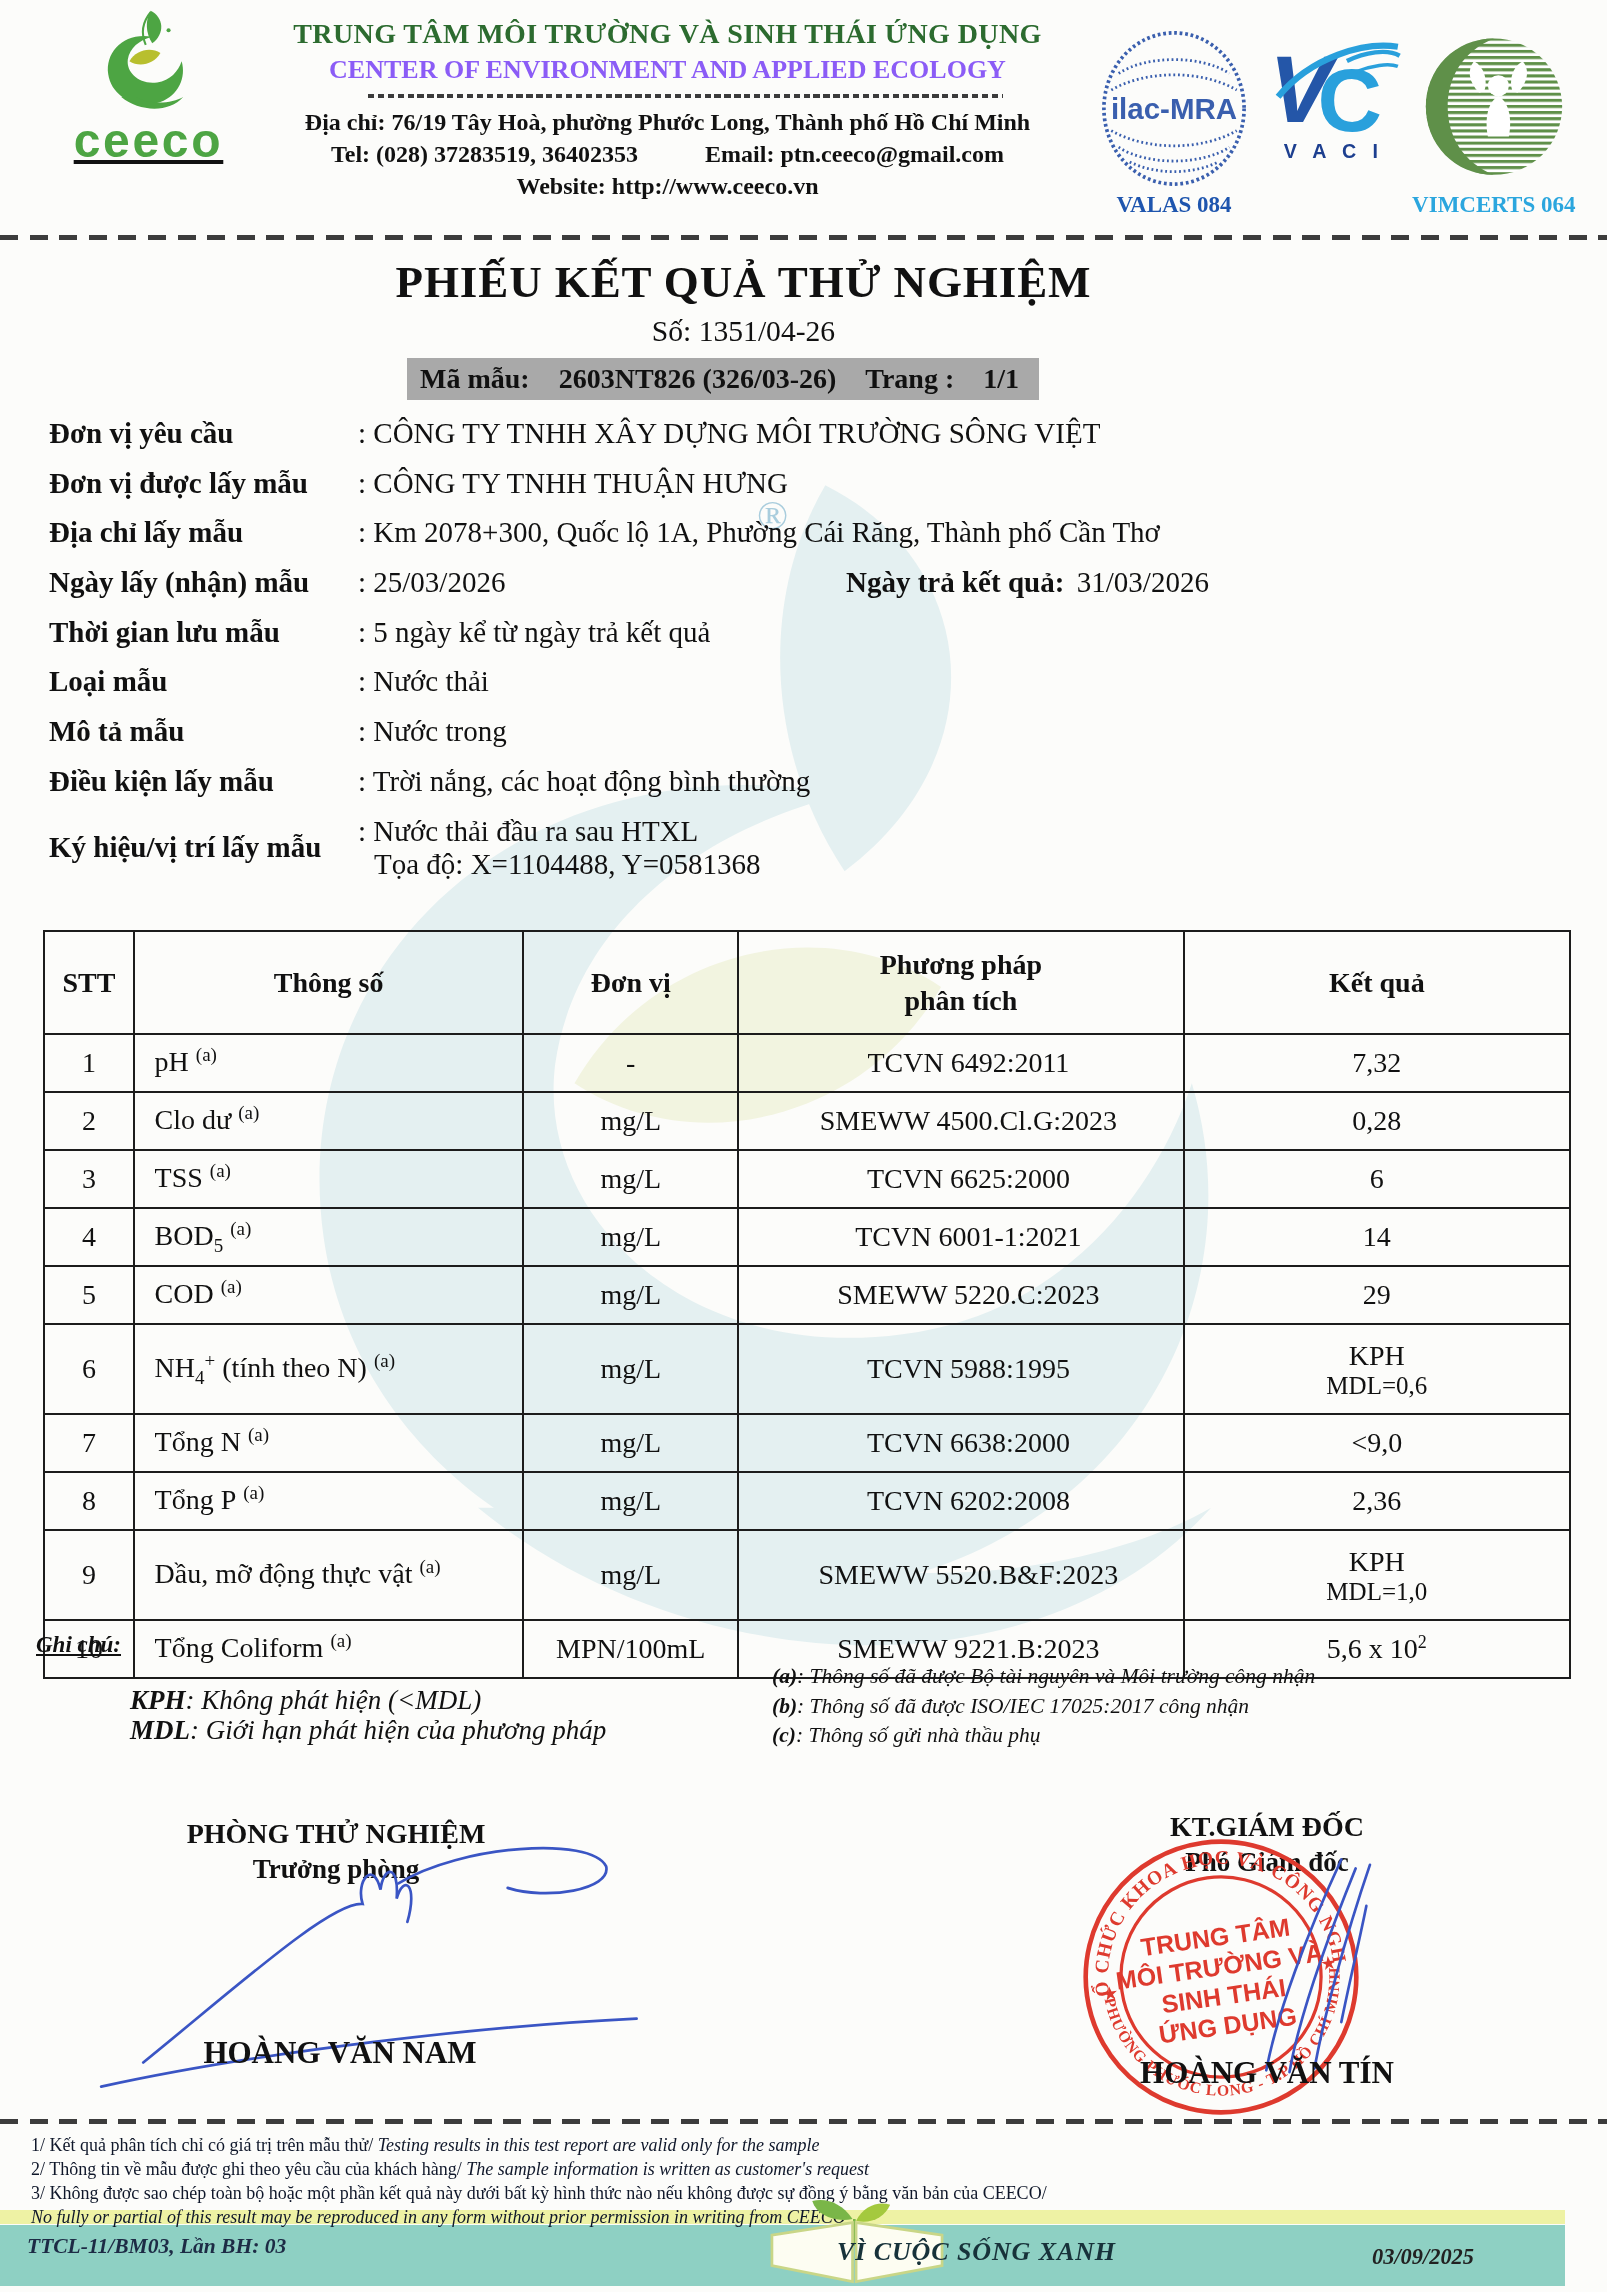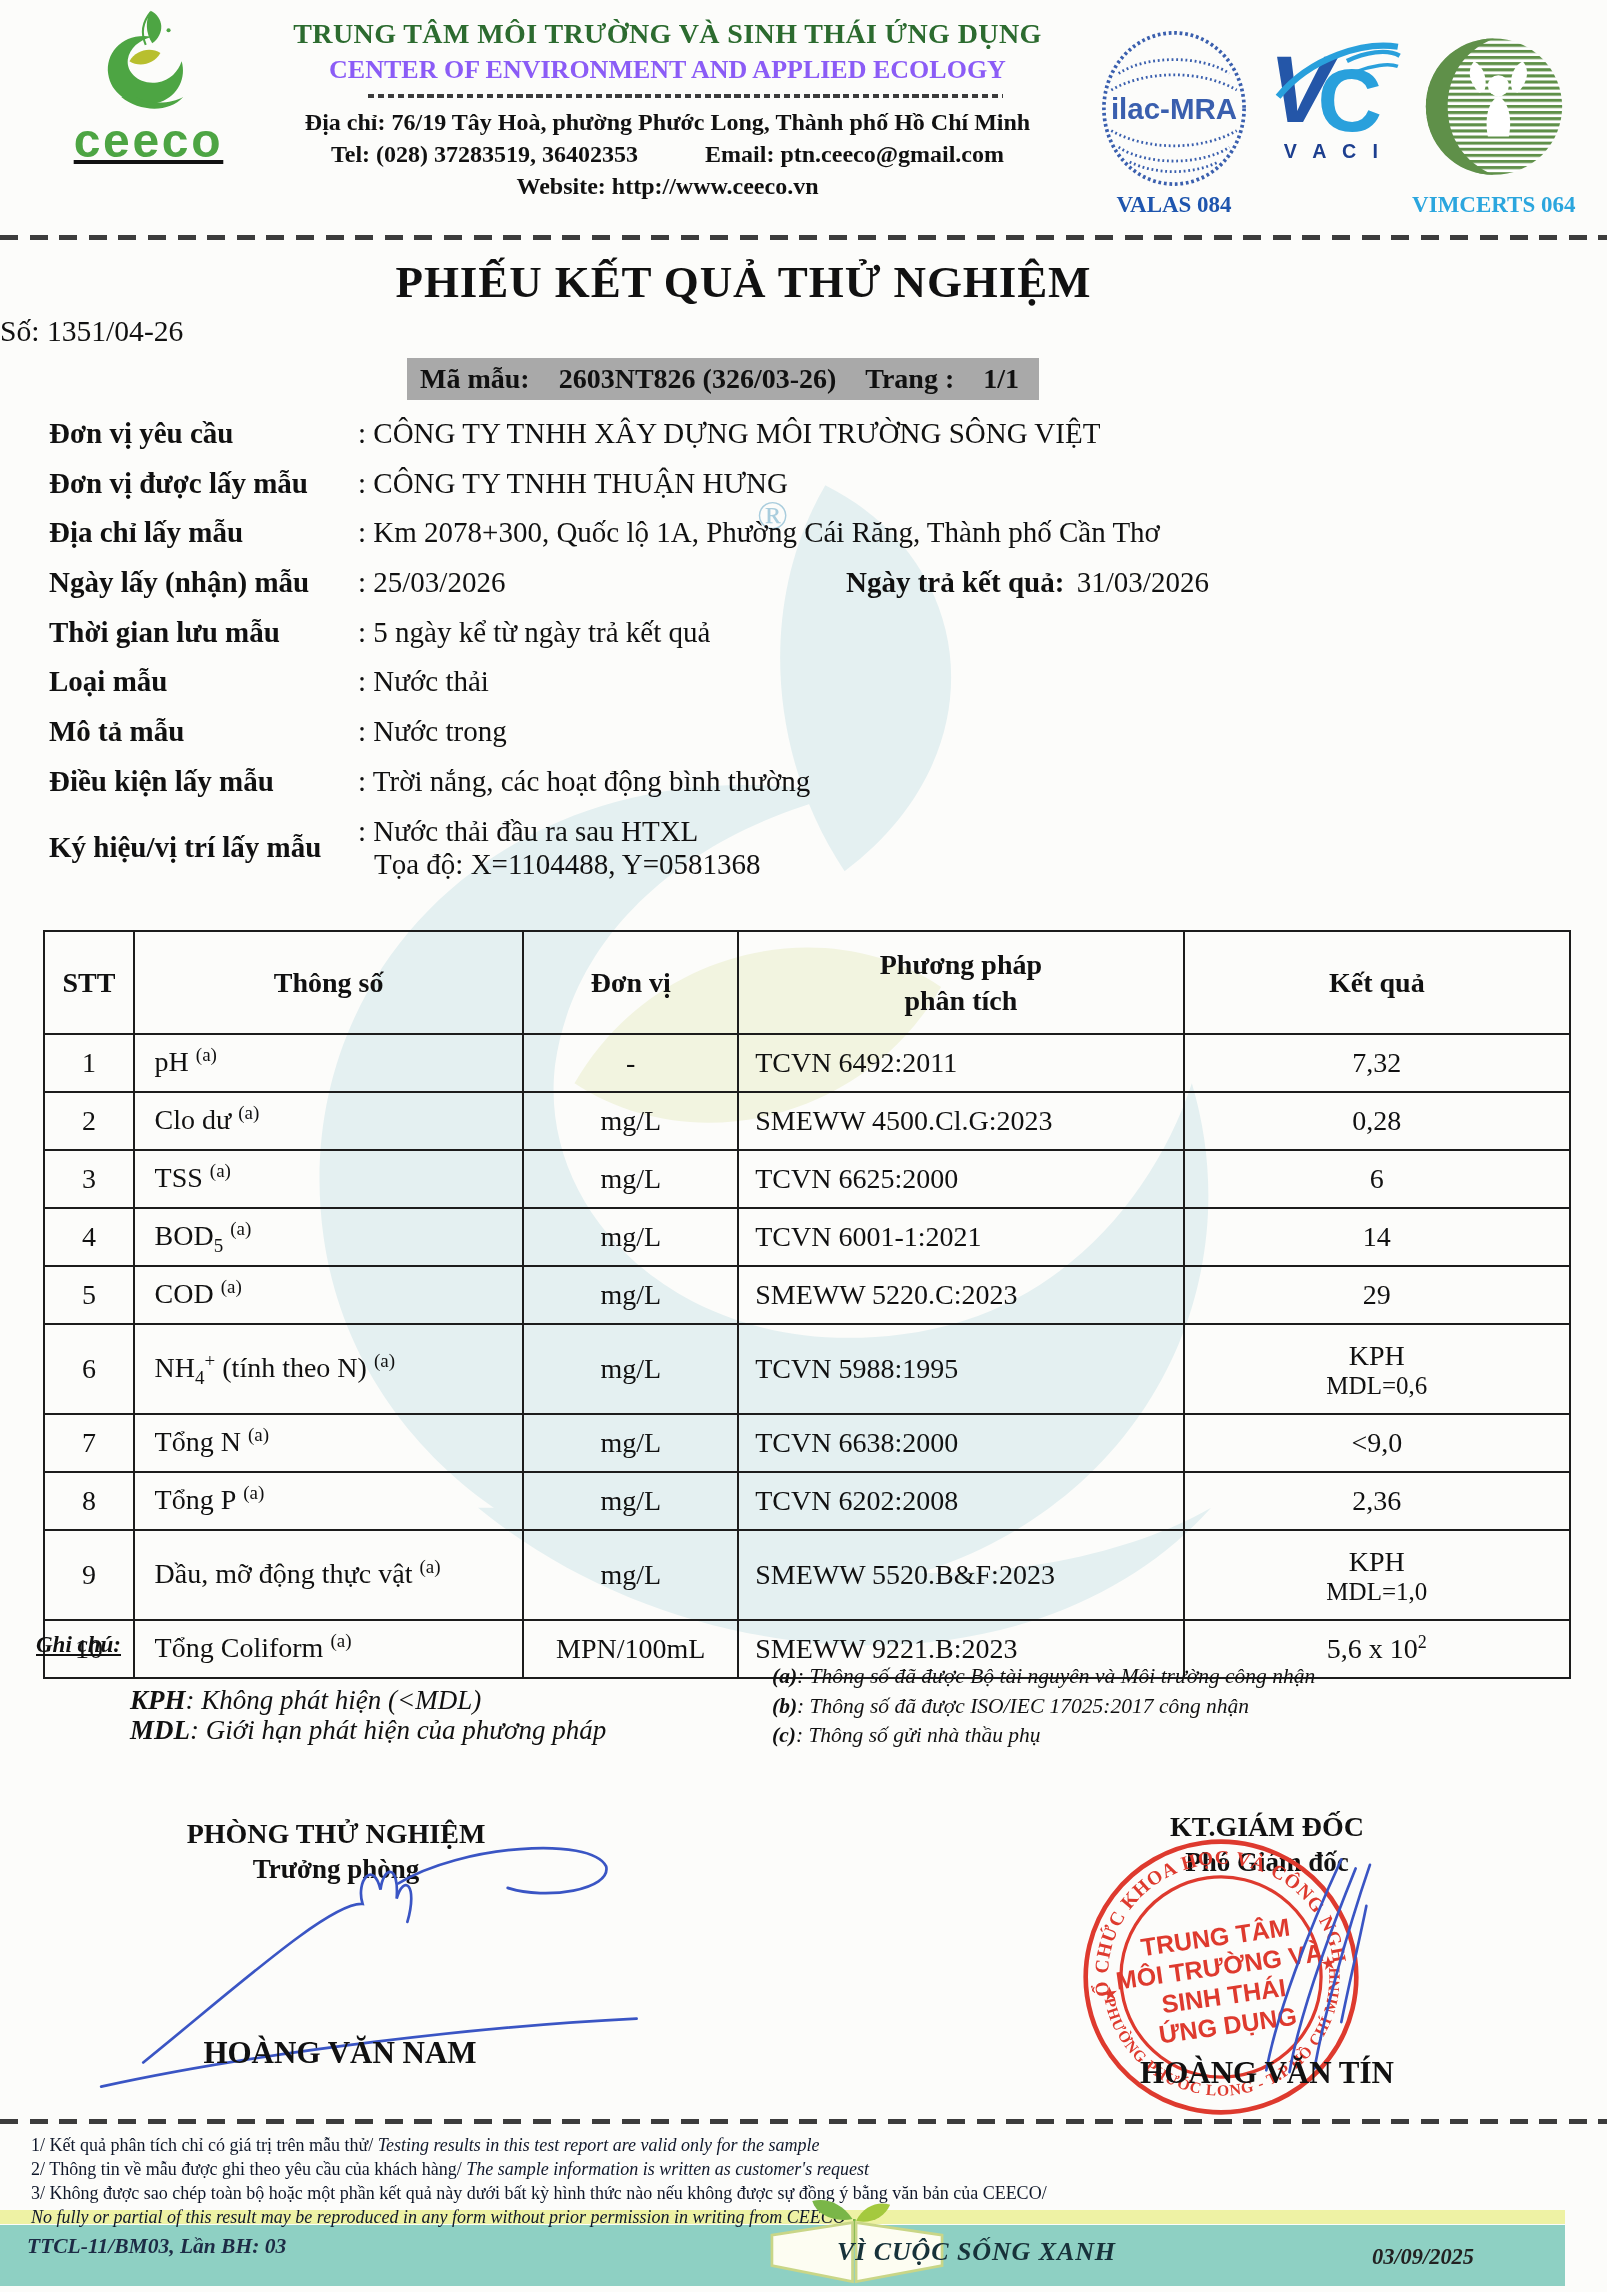--- a/index.html
+++ b/index.html
@@ -24,21 +24,21 @@
   .badges{position:absolute;left:1091px;top:25px;width:506px;display:flex;gap:5.4px;z-index:2;}
   .badge{display:flex;flex-direction:column;align-items:center;}
   .badge-label{font-size:23px;font-weight:bold;margin-top:1px;white-space:nowrap;}
   .valas{color:#1e55ae;}
   .vimcerts-label{color:#2ba6de;}
   .dash-line{position:absolute;left:0;width:1608px;height:5.4px;z-index:2;
              background:repeating-linear-gradient(90deg,#3c3c3c 0 18px,transparent 18px 29.6px);}
   
   .doc-title{position:absolute;left:0;top:256px;width:1487px;text-align:center;font-size:45px;
              font-weight:bold;letter-spacing:0.9px;z-index:2;}
-  .doc-number{position:absolute;left:0;top:315px;width:1487px;font-size:29.6px;z-index:2;}
+  .doc-number{position:absolute;left:0;top:315px;width:1487px;text-align:center;font-size:29.6px;z-index:2;}
   .code-bar{position:absolute;left:407px;top:358px;width:632px;height:42px;background:#a9a9a9;
             display:flex;align-items:center;gap:29px;padding-left:13px;box-sizing:border-box;
             font-size:28px;font-weight:bold;z-index:2;}
   
   .info{position:absolute;left:49px;top:417px;width:1522px;z-index:2;font-size:29px;}
   .info-row{display:flex;min-height:47px;align-items:flex-start;margin-bottom:2.7px;}
   .info-label{width:309px;font-weight:bold;flex:none;}
   .info-label2{font-weight:bold;}
   .info-val-fixed{width:488px;flex:none;}
   .two-line .info-label{align-self:center;}
@@ -46,21 +46,21 @@
   table.results{position:absolute;left:43px;top:930px;width:1528px;border-collapse:collapse;z-index:2;
                 font-size:28px;}
   table.results th,table.results td{border:2.2px solid #1c1c1c;}
   table.results{border:2.7px solid #1c1c1c;}
   th{font-weight:bold;height:99px;}
   th.method-h{white-space:pre-line;line-height:36px;}
   td{height:54px;}
   tr.tall td{height:86px;}
   td.c,th{text-align:center;}
   td.param{padding-left:19.7px;}
-  td.method{padding-left:16px;}
+  td.method{padding-left:16px;text-align:center;}
   sup.note{font-size:17px;}
   td.param sub{font-size:19px;}
   td.param sup{font-size:19px;}
   .mdl{font-size:25px;line-height:27px;}
   td.result sup{font-size:18px;}
   
   .notes-head{position:absolute;left:36px;top:1632px;font-size:23px;font-weight:bold;font-style:italic;
               text-decoration:underline;z-index:2;}
   .notes-left{position:absolute;left:130px;top:1686px;font-size:27px;font-style:italic;line-height:29.6px;z-index:2;}
   .notes-right{position:absolute;left:772px;top:1662px;font-size:21.5px;font-style:italic;line-height:29.6px;z-index:2;}

